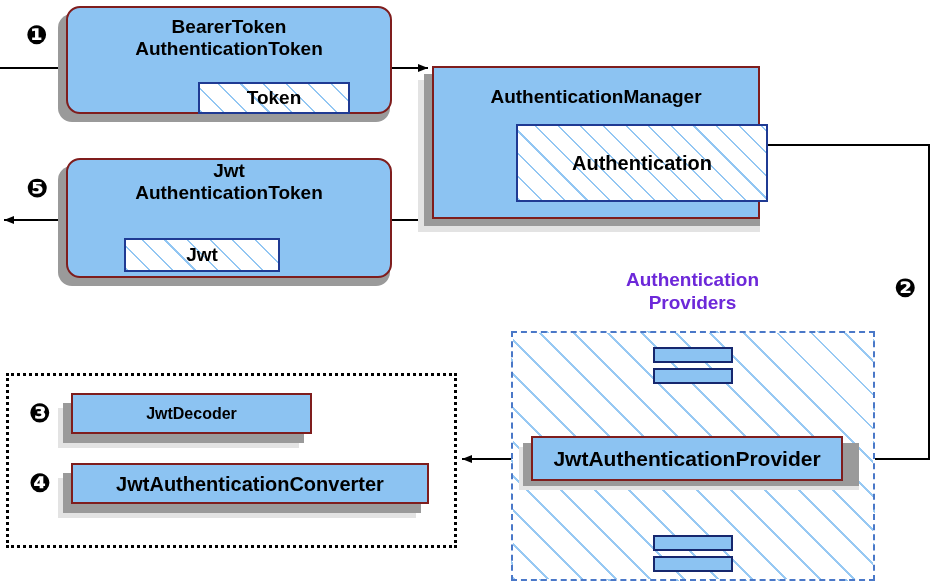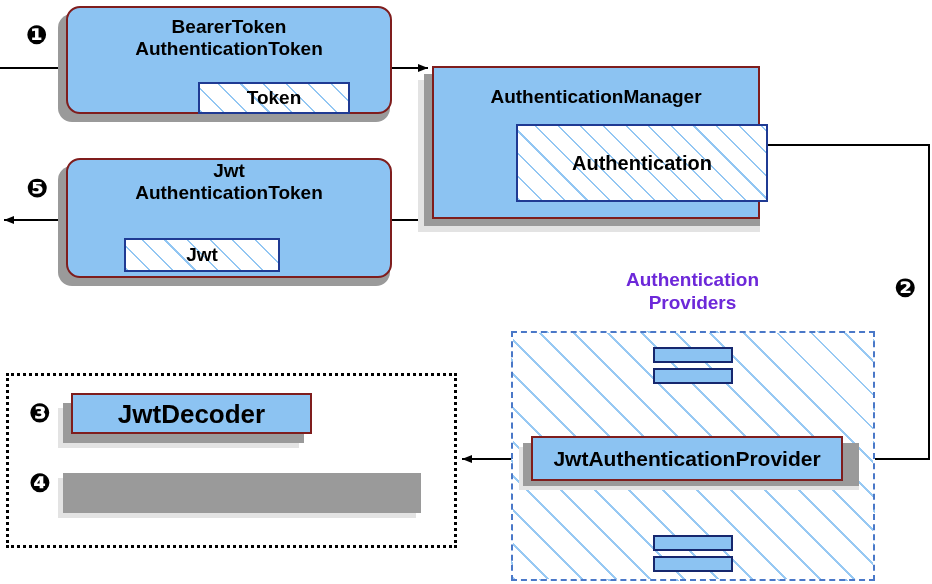--- a/index.html
+++ b/index.html
@@ -215,21 +215,24 @@
   <div class="stub-bar" style="left:653px; top:535px; width:80px; height:16px;"></div>
   <div class="stub-bar" style="left:653px; top:556px; width:80px; height:16px;"></div>
 
   <div class="step-badge" style="left:893px; top:276px; background:transparent; color:#000; font-size:26px; line-height:24px;">❷</div>
 
   <div class="dotted-region" style="left:6px; top:373px; width:451px; height:175px;"></div>
 
   <div class="shadow-light" style="left:58px; top:408px; width:241px; height:40px;"></div>
   <div class="shadow-dark" style="left:63px; top:403px; width:241px; height:40px;"></div>
   <div class="blue-box" style="left:71px; top:393px; width:241px; height:41px; justify-content:center;">
-    <div class="box-title" style="font-size:26px;">JwtDecoder</div>
+    <div class="box-title" style="font-size:16px;">JwtDecoder</div>
   </div>
   <div class="step-badge" style="left:28px; top:401px; background:transparent; color:#000; font-size:26px; line-height:24px;">❸</div>
 
   <div class="shadow-light" style="left:58px; top:478px; width:358px; height:40px;"></div>
   <div class="shadow-dark" style="left:63px; top:473px; width:358px; height:40px;"></div>
+  <div class="blue-box" style="left:71px; top:463px; width:358px; height:41px; justify-content:center;">
+    <div class="box-title" style="font-size:20px;">JwtAuthenticationConverter</div>
+  </div>
   <div class="step-badge" style="left:28px; top:471px; background:transparent; color:#000; font-size:26px; line-height:24px;">❹</div>
 
 </div>
 
 </body></html>

